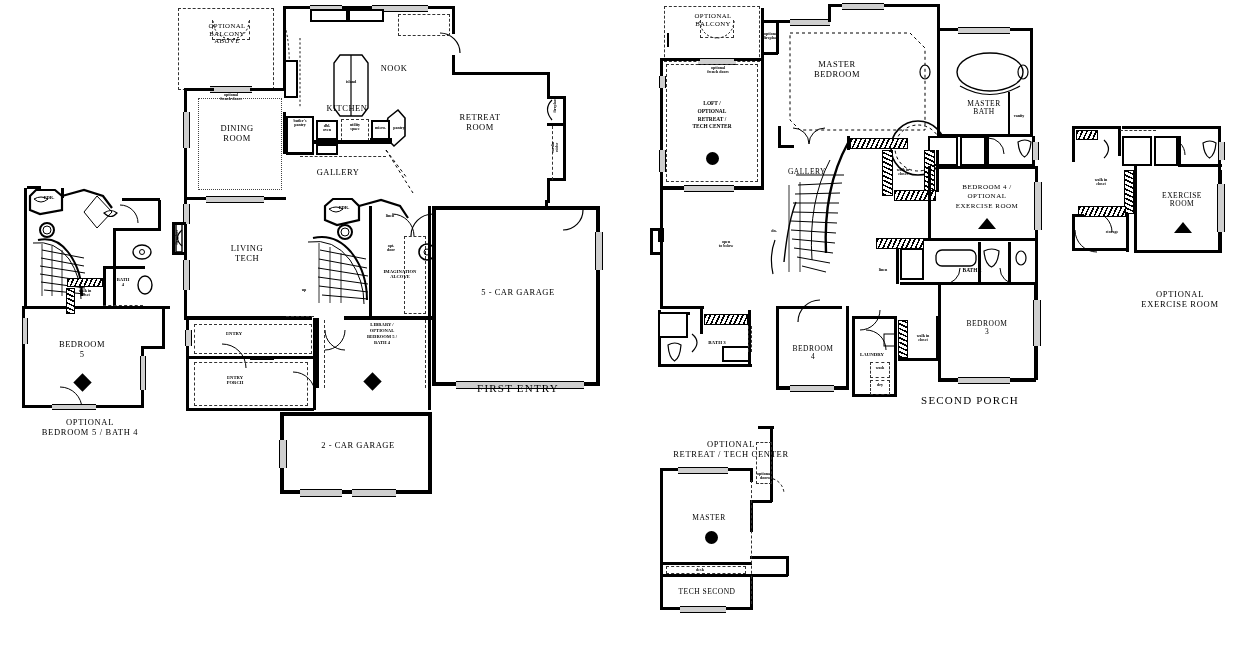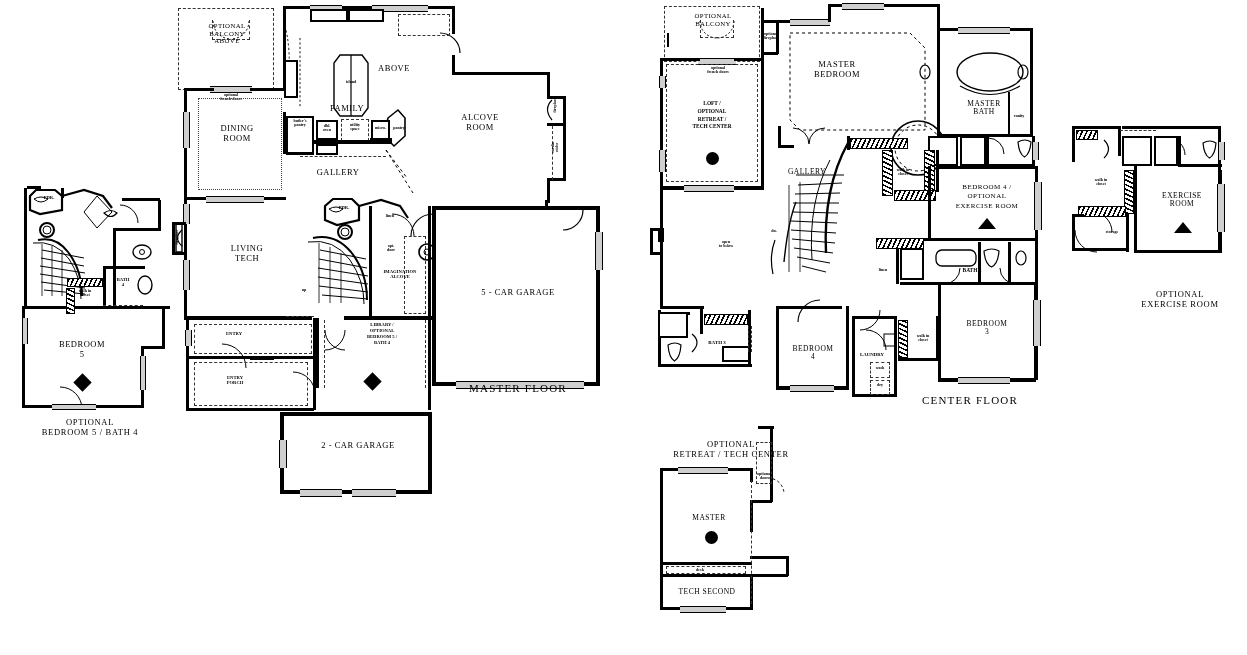--- a/index.html
+++ b/index.html
@@ -298,22 +298,22 @@
     <div class="win" style="left:372px;top:5px;width:56px;height:5px;"></div>
     <div class="wall" style="left:452px;top:6px;width:3px;height:28px;"></div>
     <div class="wall" style="left:452px;top:55px;width:3px;height:18px;"></div>
     <div class="wall" style="left:452px;top:72px;width:98px;height:3px;"></div>
     <div class="dash" style="left:398px;top:14px;width:52px;height:22px;border-style:dashed;"></div>
 
     <div class="wbox2" style="left:310px;top:9px;width:38px;height:13px;"></div>
     <div class="wbox2" style="left:284px;top:60px;width:14px;height:38px;"></div>
     <div class="wbox2" style="left:348px;top:9px;width:36px;height:13px;"></div>
     <div class="lbl micro" style="left:336px;top:80px;width:30px;">island</div>
-    <div class="lbl room-name" style="left:368px;top:64px;width:52px;">ABOVE</div>
-    <div class="lbl room-name" style="left:316px;top:104px;width:62px;">FAMILY</div>
+    <div class="lbl room-name" style="left:368px;top:64px;width:52px;">NOOK</div>
+    <div class="lbl room-name" style="left:316px;top:104px;width:62px;">KITCHEN</div>
 
     <div class="wall" style="left:283px;top:112px;width:3px;height:42px;"></div>
     <div class="wbox2" style="left:286px;top:116px;width:28px;height:38px;"></div>
     <div class="lbl micro" style="left:286px;top:119px;width:28px;">butler's
 pantry</div>
     <div class="wbox2" style="left:316px;top:120px;width:22px;height:20px;"></div>
     <div class="lbl micro" style="left:316px;top:124px;width:22px;">dbl.
 oven</div>
     <div class="dash" style="left:341px;top:119px;width:28px;height:22px;"></div>
     <div class="lbl micro" style="left:341px;top:123px;width:28px;">utility
@@ -333,21 +333,21 @@
     <div class="wall" style="left:547px;top:96px;width:18px;height:3px;"></div>
     <div class="wall" style="left:563px;top:96px;width:3px;height:30px;"></div>
     <div class="wall" style="left:547px;top:123px;width:19px;height:3px;"></div>
     <div class="wall" style="left:563px;top:123px;width:3px;height:58px;"></div>
     <div class="wall" style="left:547px;top:178px;width:19px;height:3px;"></div>
     <div class="wall" style="left:547px;top:178px;width:3px;height:25px;"></div>
     <div class="dash" style="left:552px;top:126px;width:2px;height:54px;border-style:none none none dashed;"></div>
     <div class="lbl micro" style="left:540px;top:103px;width:30px;transform:rotate(-90deg);transform-origin:center;">fireplace</div>
     <div class="lbl micro" style="left:539px;top:143px;width:32px;transform:rotate(-90deg);transform-origin:center;">media
 niche</div>
-    <div class="lbl room-name" style="left:452px;top:113px;width:56px;">ALCOVE
+    <div class="lbl room-name" style="left:452px;top:113px;width:56px;">RETREAT
 ROOM</div>
     <div class="wall" style="left:545px;top:200px;width:3px;height:8px;"></div>
 
     <div class="wall" style="left:184px;top:198px;width:3px;height:120px;"></div>
     <div class="win-v" style="left:183px;top:204px;width:5px;height:20px;"></div>
     <div class="win-v" style="left:183px;top:260px;width:5px;height:30px;"></div>
     <div class="wall" style="left:172px;top:222px;width:14px;height:3px;"></div>
     <div class="wall" style="left:172px;top:222px;width:3px;height:32px;"></div>
     <div class="wall" style="left:172px;top:252px;width:14px;height:3px;"></div>
     <div class="lbl micro" style="left:162px;top:235px;width:30px;transform:rotate(-90deg);transform-origin:center;">fireplace</div>
@@ -391,21 +391,21 @@
 BATH 4</div>
     <div class="diamond" style="left:366px;top:375px;width:13px;height:13px;"></div>
 
     <div class="wall" style="left:432px;top:206px;width:168px;height:4px;"></div>
     <div class="wall" style="left:596px;top:206px;width:4px;height:180px;"></div>
     <div class="wall" style="left:432px;top:382px;width:168px;height:4px;"></div>
     <div class="wall" style="left:432px;top:206px;width:4px;height:180px;"></div>
     <div class="win" style="left:456px;top:381px;width:128px;height:6px;"></div>
     <div class="win-v" style="left:595px;top:232px;width:6px;height:38px;"></div>
     <div class="lbl room-name" style="left:470px;top:288px;width:96px;">5 - CAR GARAGE</div>
-    <div class="lbl floor-title" style="left:460px;top:382px;width:116px;">MASTER FLOOR</div>
+    <div class="lbl floor-title" style="left:460px;top:382px;width:116px;">FIRST ENTRY</div>
 
     <div class="wall" style="left:280px;top:412px;width:152px;height:4px;"></div>
     <div class="wall" style="left:280px;top:412px;width:4px;height:82px;"></div>
     <div class="wall" style="left:428px;top:412px;width:4px;height:82px;"></div>
     <div class="wall" style="left:280px;top:490px;width:152px;height:4px;"></div>
     <div class="win" style="left:300px;top:489px;width:42px;height:6px;"></div>
     <div class="win" style="left:352px;top:489px;width:44px;height:6px;"></div>
     <div class="win-v" style="left:279px;top:440px;width:6px;height:28px;"></div>
     <div class="lbl room-name" style="left:312px;top:441px;width:92px;">2 - CAR GARAGE</div>
   </div>
@@ -546,21 +546,21 @@
     <div class="tri" style="left:978px;top:218px;"></div>
 
     <div class="wall" style="left:938px;top:284px;width:3px;height:96px;"></div>
     <div class="wall" style="left:938px;top:378px;width:98px;height:4px;"></div>
     <div class="win" style="left:958px;top:377px;width:52px;height:5px;"></div>
     <div class="wall" style="left:1034px;top:284px;width:4px;height:96px;"></div>
     <div class="win-v" style="left:1033px;top:300px;width:6px;height:46px;"></div>
     <div class="lbl room-name" style="left:955px;top:320px;width:64px;font-size:7.5px;">BEDROOM
 3</div>
 
-    <div class="lbl floor-title" style="left:890px;top:394px;width:160px;">CENTER FLOOR</div>
+    <div class="lbl floor-title" style="left:890px;top:394px;width:160px;">SECOND PORCH</div>
   </div>
 
   <div>
     <div class="wall" style="left:1072px;top:128px;width:3px;height:34px;"></div>
     <div class="wall" style="left:1072px;top:126px;width:46px;height:3px;"></div>
     <div class="wall" style="left:1118px;top:126px;width:3px;height:30px;"></div>
     <div class="hatch" style="left:1076px;top:130px;width:22px;height:10px;"></div>
     <div class="wbox2" style="left:1122px;top:136px;width:30px;height:30px;"></div>
     <div class="wbox2" style="left:1154px;top:136px;width:24px;height:30px;"></div>
     <div class="wall" style="left:1122px;top:126px;width:98px;height:3px;"></div>

